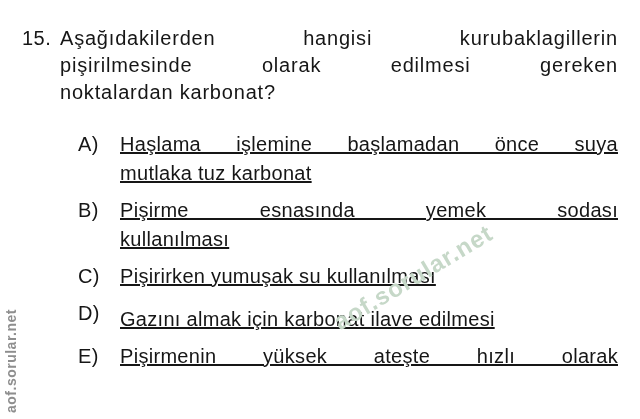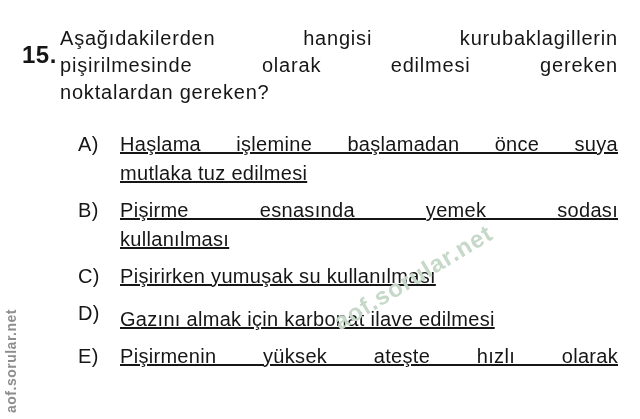--- a/index.html
+++ b/index.html
@@ -10,23 +10,22 @@
     color: #161616;
     position: relative;
     overflow: hidden;
   }
   .page { position: relative; width: 640px; height: 419px; }
 
   
   .question { display: flex; padding: 25px 22px 0 22px; }
   .qnum {
     width: 38px; flex: 0 0 38px;
-    font-size: 24px; font-weight: bold; letter-spacing: 0.5px;
+    font-size: 20px; font-weight: normal; letter-spacing: 0.5px;
     line-height: 27px;
-    margin-top: 16px;
   }
   .qtext { flex: 1; font-size: 20px; font-weight: normal; line-height: 27px; letter-spacing: 0.8px; }
   .line { min-height: 27px; }
   .justify { text-align: justify; text-align-last: justify; }
 
   
   .options { margin: 24px 22px 0 78px; }
   .option { display: flex; margin-bottom: 8px; }
   .letter {
     width: 42px; flex: 0 0 42px;
@@ -56,31 +55,31 @@
 <div class="page">
 
   <span class="wm-side" style="color: rgb(142, 142, 142);">aof.sorular.net</span>
   <span class="wm-diag" style="color: rgb(198, 216, 200);">aof.sorular.net</span>
 
   <div class="question">
     <div class="qnum">15.</div>
     <div class="qtext">
       <div class="line justify">Aşağıdakilerden hangisi kurubaklagillerin</div>
       <div class="line justify">pişirilmesinde olarak edilmesi gereken</div>
-      <div class="line">noktalardan gereken?</div>
+      <div class="line">noktalardan karbonat?</div>
     </div>
   </div>
 
   <div class="options">
 
     <div class="option">
       <div class="letter">A)</div>
       <div class="opt-text">
         <div class="line justify">Haşlama işlemine başlamadan önce suya</div>
-        <div class="line">mutlaka tuz edilmesi</div>
+        <div class="line">mutlaka tuz karbonat</div>
       </div>
     </div>
 
     <div class="option">
       <div class="letter">B)</div>
       <div class="opt-text">
         <div class="line justify">Pişirme esnasında yemek sodası</div>
         <div class="line">kullanılması</div>
       </div>
     </div>

